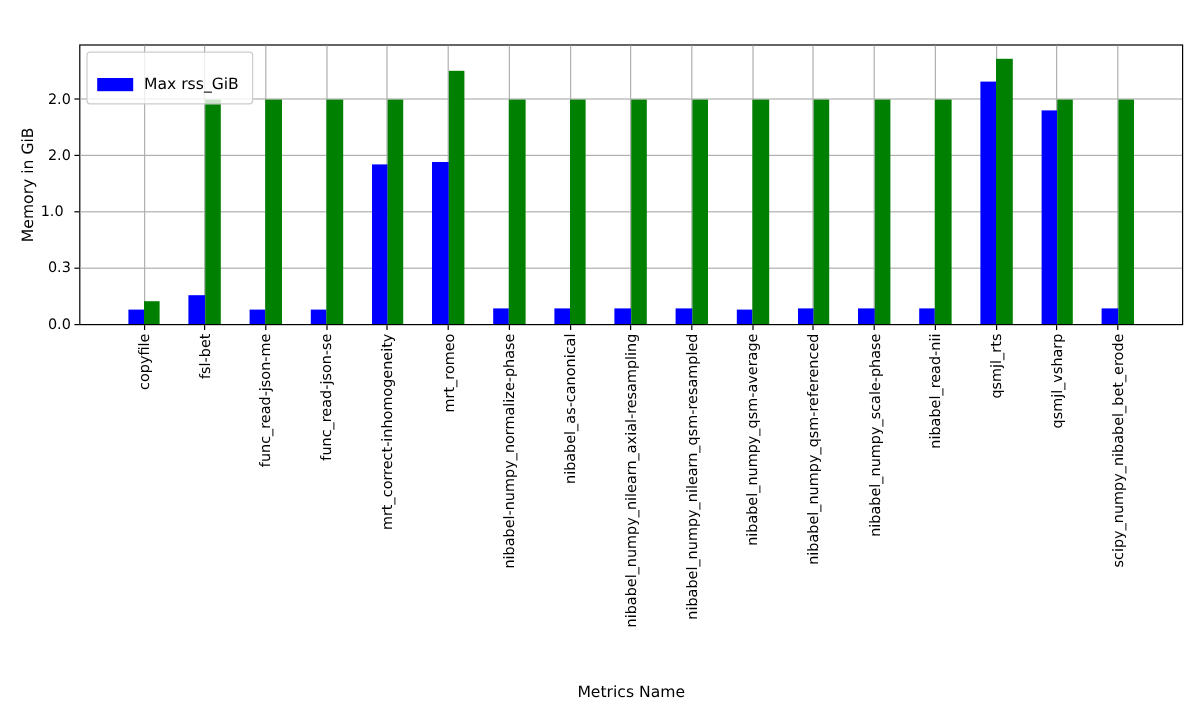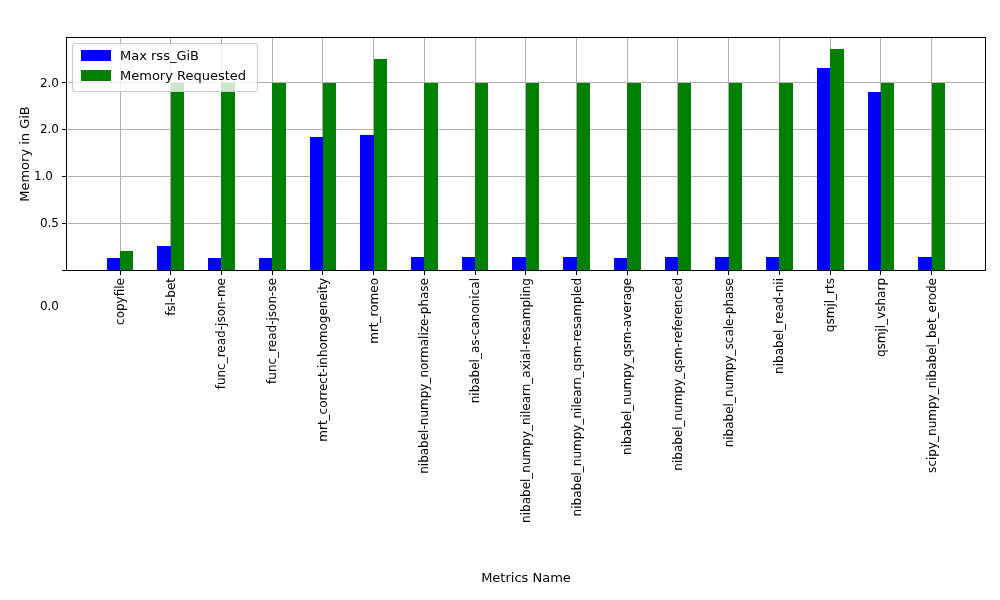--- a/index.html
+++ b/index.html
@@ -81,21 +81,21 @@
     line-height: 16px;
     text-align: right;
     font-size: 12px;
     white-space: nowrap;
     transform-origin: 0 0;
     transform: rotate(-90deg) translateX(-100%);
   }
   .legend {
     position: absolute;
     left: 72px; top: 43px;
-    padding: 1px 11px 6px 8px;
+    padding: 16px 11px 6px 8px;
     border: 1px solid #cccccc;
     border-radius: 3px;
     background: rgba(255, 255, 255, 0.8);
   }
   .legend-row {
     display: flex;
     align-items: center;
     height: 20px;
   }
   .legend-swatch {
@@ -201,34 +201,30 @@
       <div class="x-tick-label" style="left: 720.724px; top: 278px;">nibabel_numpy_scale-phase</div>
       <div class="x-tick" style="left: 778.951px; top: 271px;"></div>
       <div class="x-tick-label" style="left: 771.451px; top: 278px;">nibabel_read-nii</div>
       <div class="x-tick" style="left: 829.678px; top: 271px;"></div>
       <div class="x-tick-label" style="left: 822.178px; top: 278px;">qsmjl_rts</div>
       <div class="x-tick" style="left: 880.405px; top: 271px;"></div>
       <div class="x-tick-label" style="left: 872.905px; top: 278px;">qsmjl_vsharp</div>
       <div class="x-tick" style="left: 931.132px; top: 271px;"></div>
       <div class="x-tick-label" style="left: 923.632px; top: 278px;">scipy_numpy_nibabel_bet_erode</div>
       <div class="y-tick" style="left: 62px; top: 269.5px;"></div>
-      <div class="y-tick-label" style="left: 9px; top: 262px; margin-top: 36px;">0.0</div>
+      <div class="y-tick-label" style="left: 9px; top: 262px;">0.0</div>
       <div class="y-tick" style="left: 62px; top: 222.631px;"></div>
-      <div class="y-tick-label" style="left: 9px; top: 215.131px;">0.5</div>
+      <div class="y-tick-label" style="left: 9px; top: 215.131px;">0.3</div>
       <div class="y-tick" style="left: 62px; top: 175.763px;"></div>
       <div class="y-tick-label" style="left: 3px; top: 168.263px;">1.0</div>
       <div class="y-tick" style="left: 62px; top: 128.894px;"></div>
       <div class="y-tick-label" style="left: 9px; top: 121.394px;">2.0</div>
       <div class="y-tick" style="left: 62px; top: 82.0253px;"></div>
       <div class="y-tick-label" style="left: 9px; top: 74.5253px;">2.0</div>
     </div>
 
   <div class="legend">
     <div class="legend-row">
       <span class="legend-swatch" style="background: rgb(0, 0, 255);"></span>
       <span class="legend-label">Max rss_GiB</span>
     </div>
-    <div class="legend-row">
-      <span class="legend-swatch" style="background: rgb(0, 128, 0);"></span>
-      <span class="legend-label">Memory Requested</span>
-    </div>
   </div>
 </div>
 
 </body></html>

